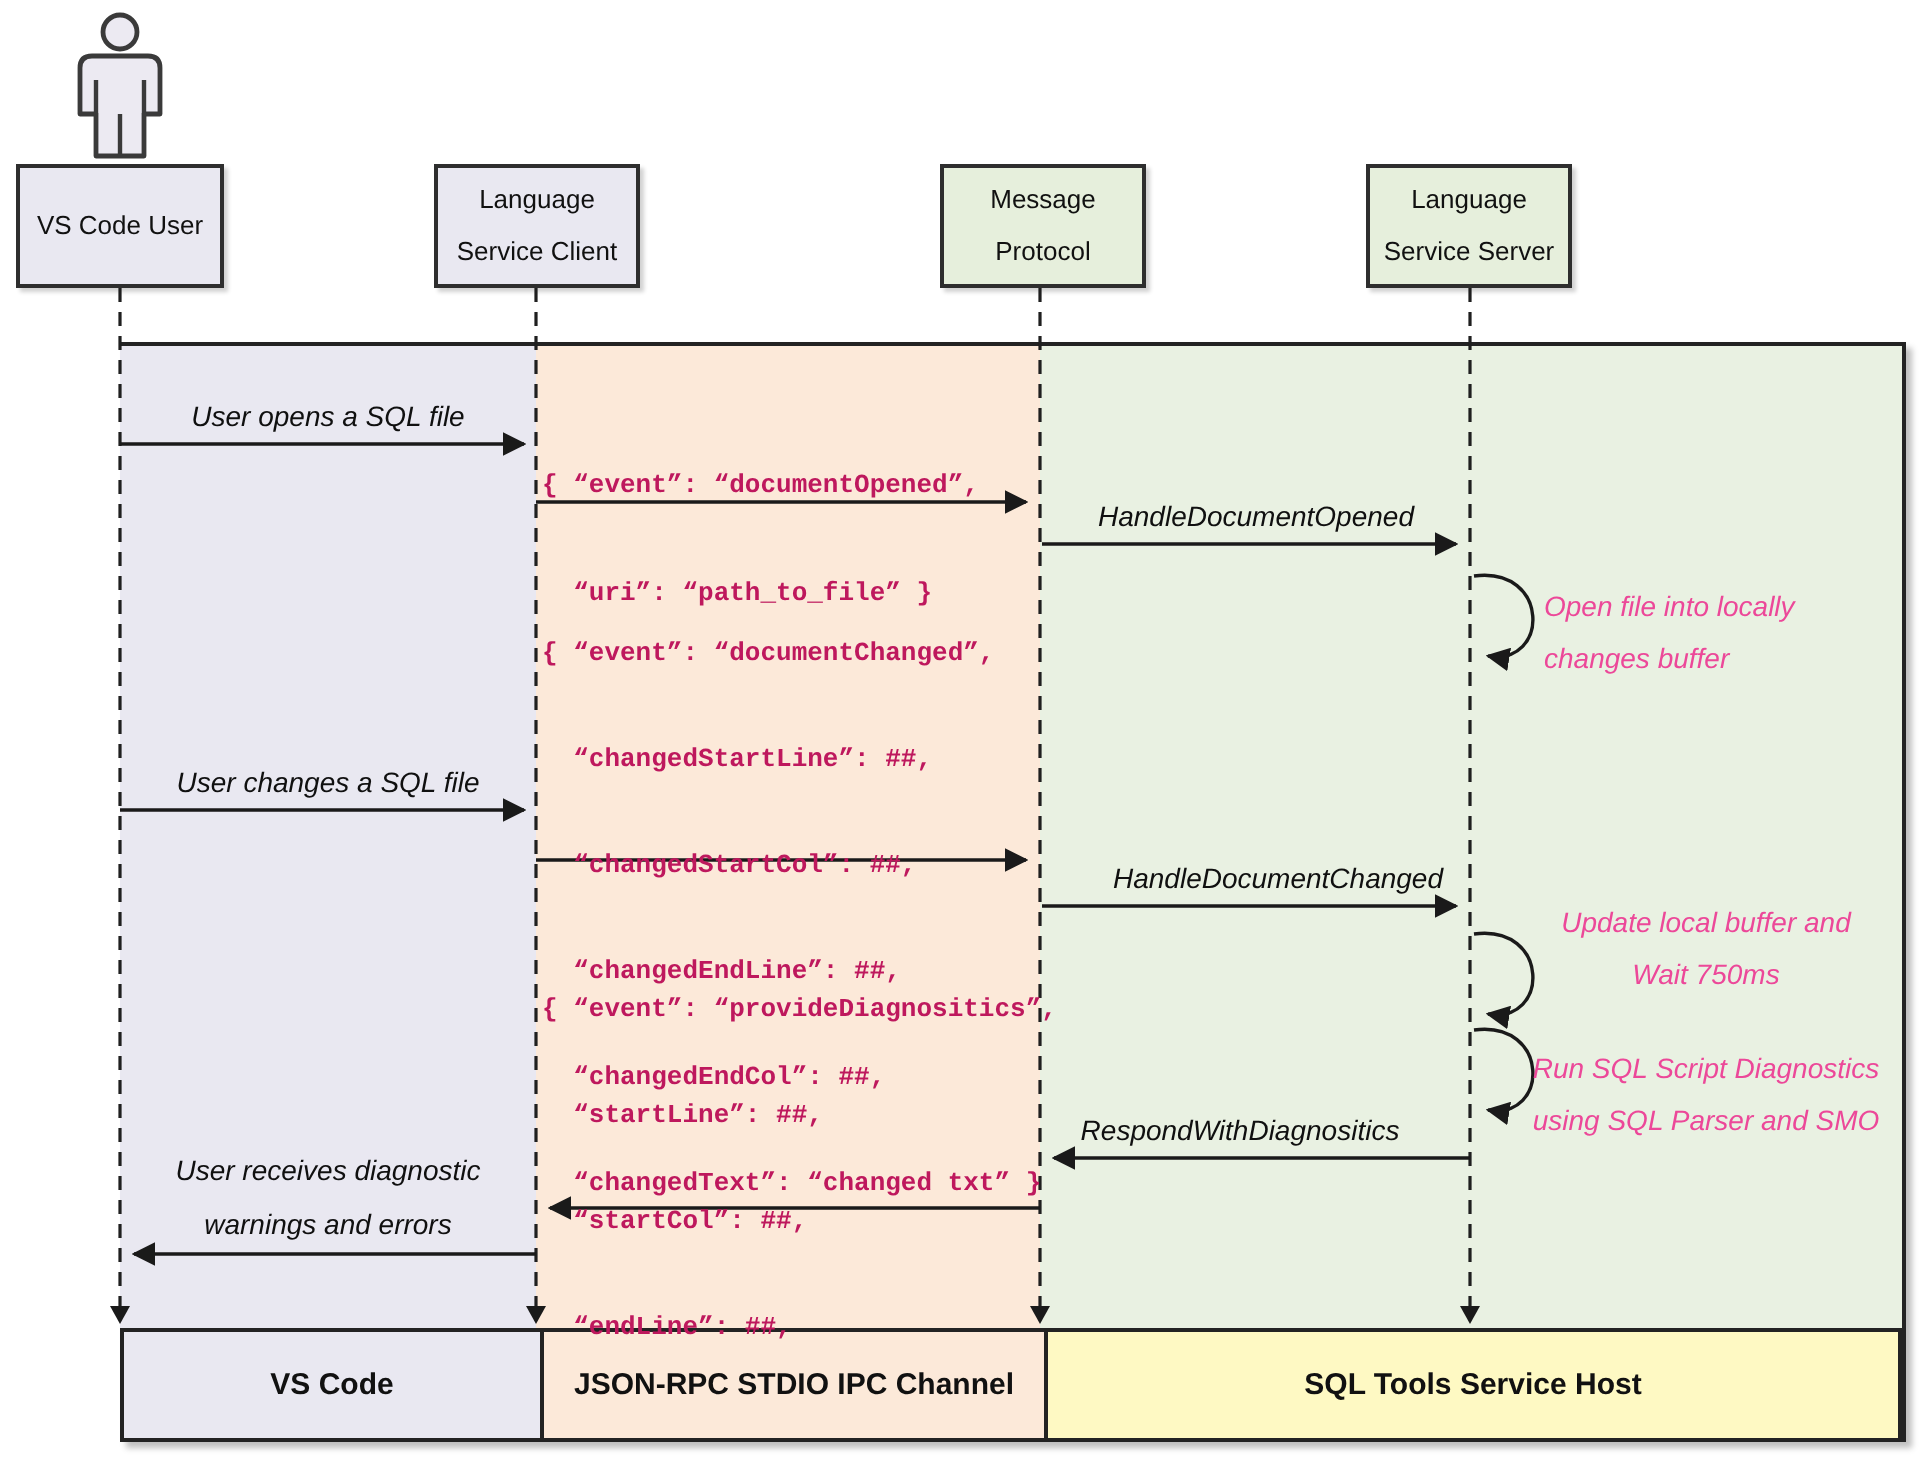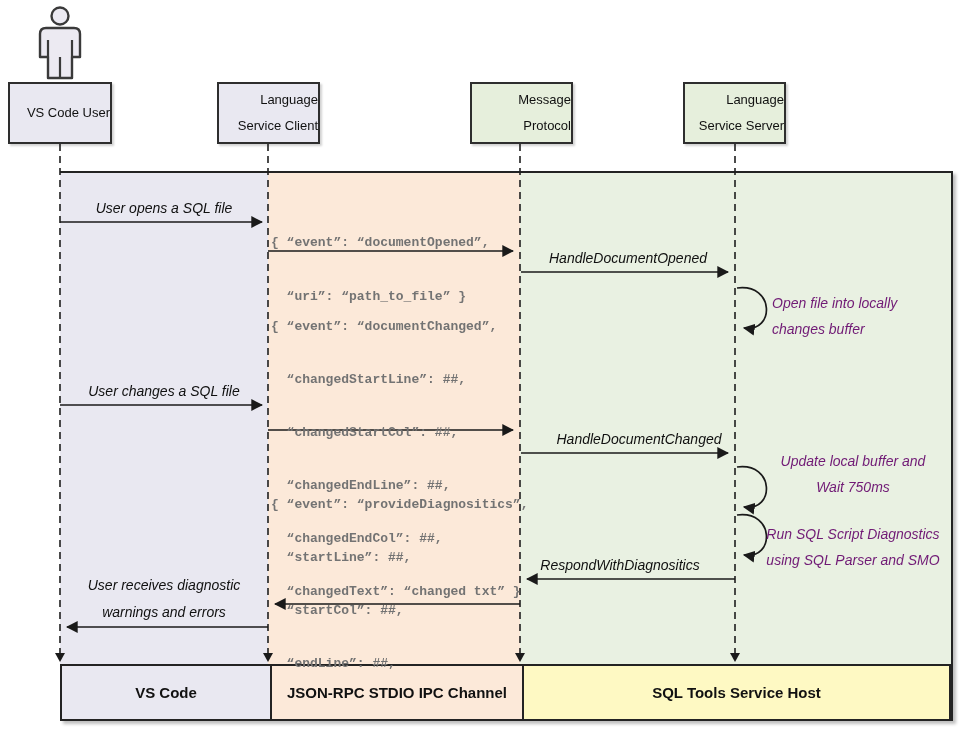--- a/index.html
+++ b/index.html
@@ -5,21 +5,21 @@
   html,body{margin:0;padding:0;background:#ffffff;}
   #page{
     position:relative; width:962px; height:732px; background:#ffffff;
     font-family:"Liberation Sans", sans-serif; color:#111; overflow:hidden;
   }
   .abs{position:absolute;}
 
   
   .hbox{
     position:absolute; top:82px; height:58px; border:2px solid #2e2e2e;
-    display:flex; flex-direction:column; align-items:flex-end; justify-content:center;
+    display:flex; flex-direction:column; align-items:center; justify-content:center;
     font-size:13px; line-height:26px; color:#111; text-align:center;
     box-shadow:2px 2px 2px rgba(0,0,0,0.18); z-index:4; background:#e9e8f1;
   }
 
   
   #band{
     position:absolute; left:60px; top:171px; width:891px; height:548px;
     border-top:2px solid #232323; border-right:2px solid #232323;
     box-shadow:3px 3px 3px rgba(0,0,0,0.25); z-index:1;
   }
@@ -39,25 +39,25 @@
   
   #lines{position:absolute; left:0; top:0; z-index:5; pointer-events:none;}
 
   
   .msg-label{
     position:absolute; z-index:6; font-style:italic; font-size:14px;
     color:#101010; text-align:center; white-space:nowrap;
   }
   .note-label{
     position:absolute; z-index:6; font-style:italic; font-size:14px;
-    color:#701a75; line-height:26px; white-space:nowrap;
+    color:#ec4899; line-height:26px; white-space:nowrap;
   }
   .code-block{
     position:absolute; z-index:6; font-family:"Liberation Mono", monospace;
-    font-weight:bold; font-size:13px; color:#737373; white-space:pre;
+    font-weight:bold; font-size:13px; color:#be185d; white-space:pre;
   }
   .code-line{height:23px; line-height:23px;}
   #code-opened .code-line{height:24px; line-height:24px;}
 </style>
 </head>
 <body>
 
 <div id="page">
 
   <svg class="abs" style="left:30px;top:4px;z-index:4" width="62" height="78" viewBox="0 0 62 78">

